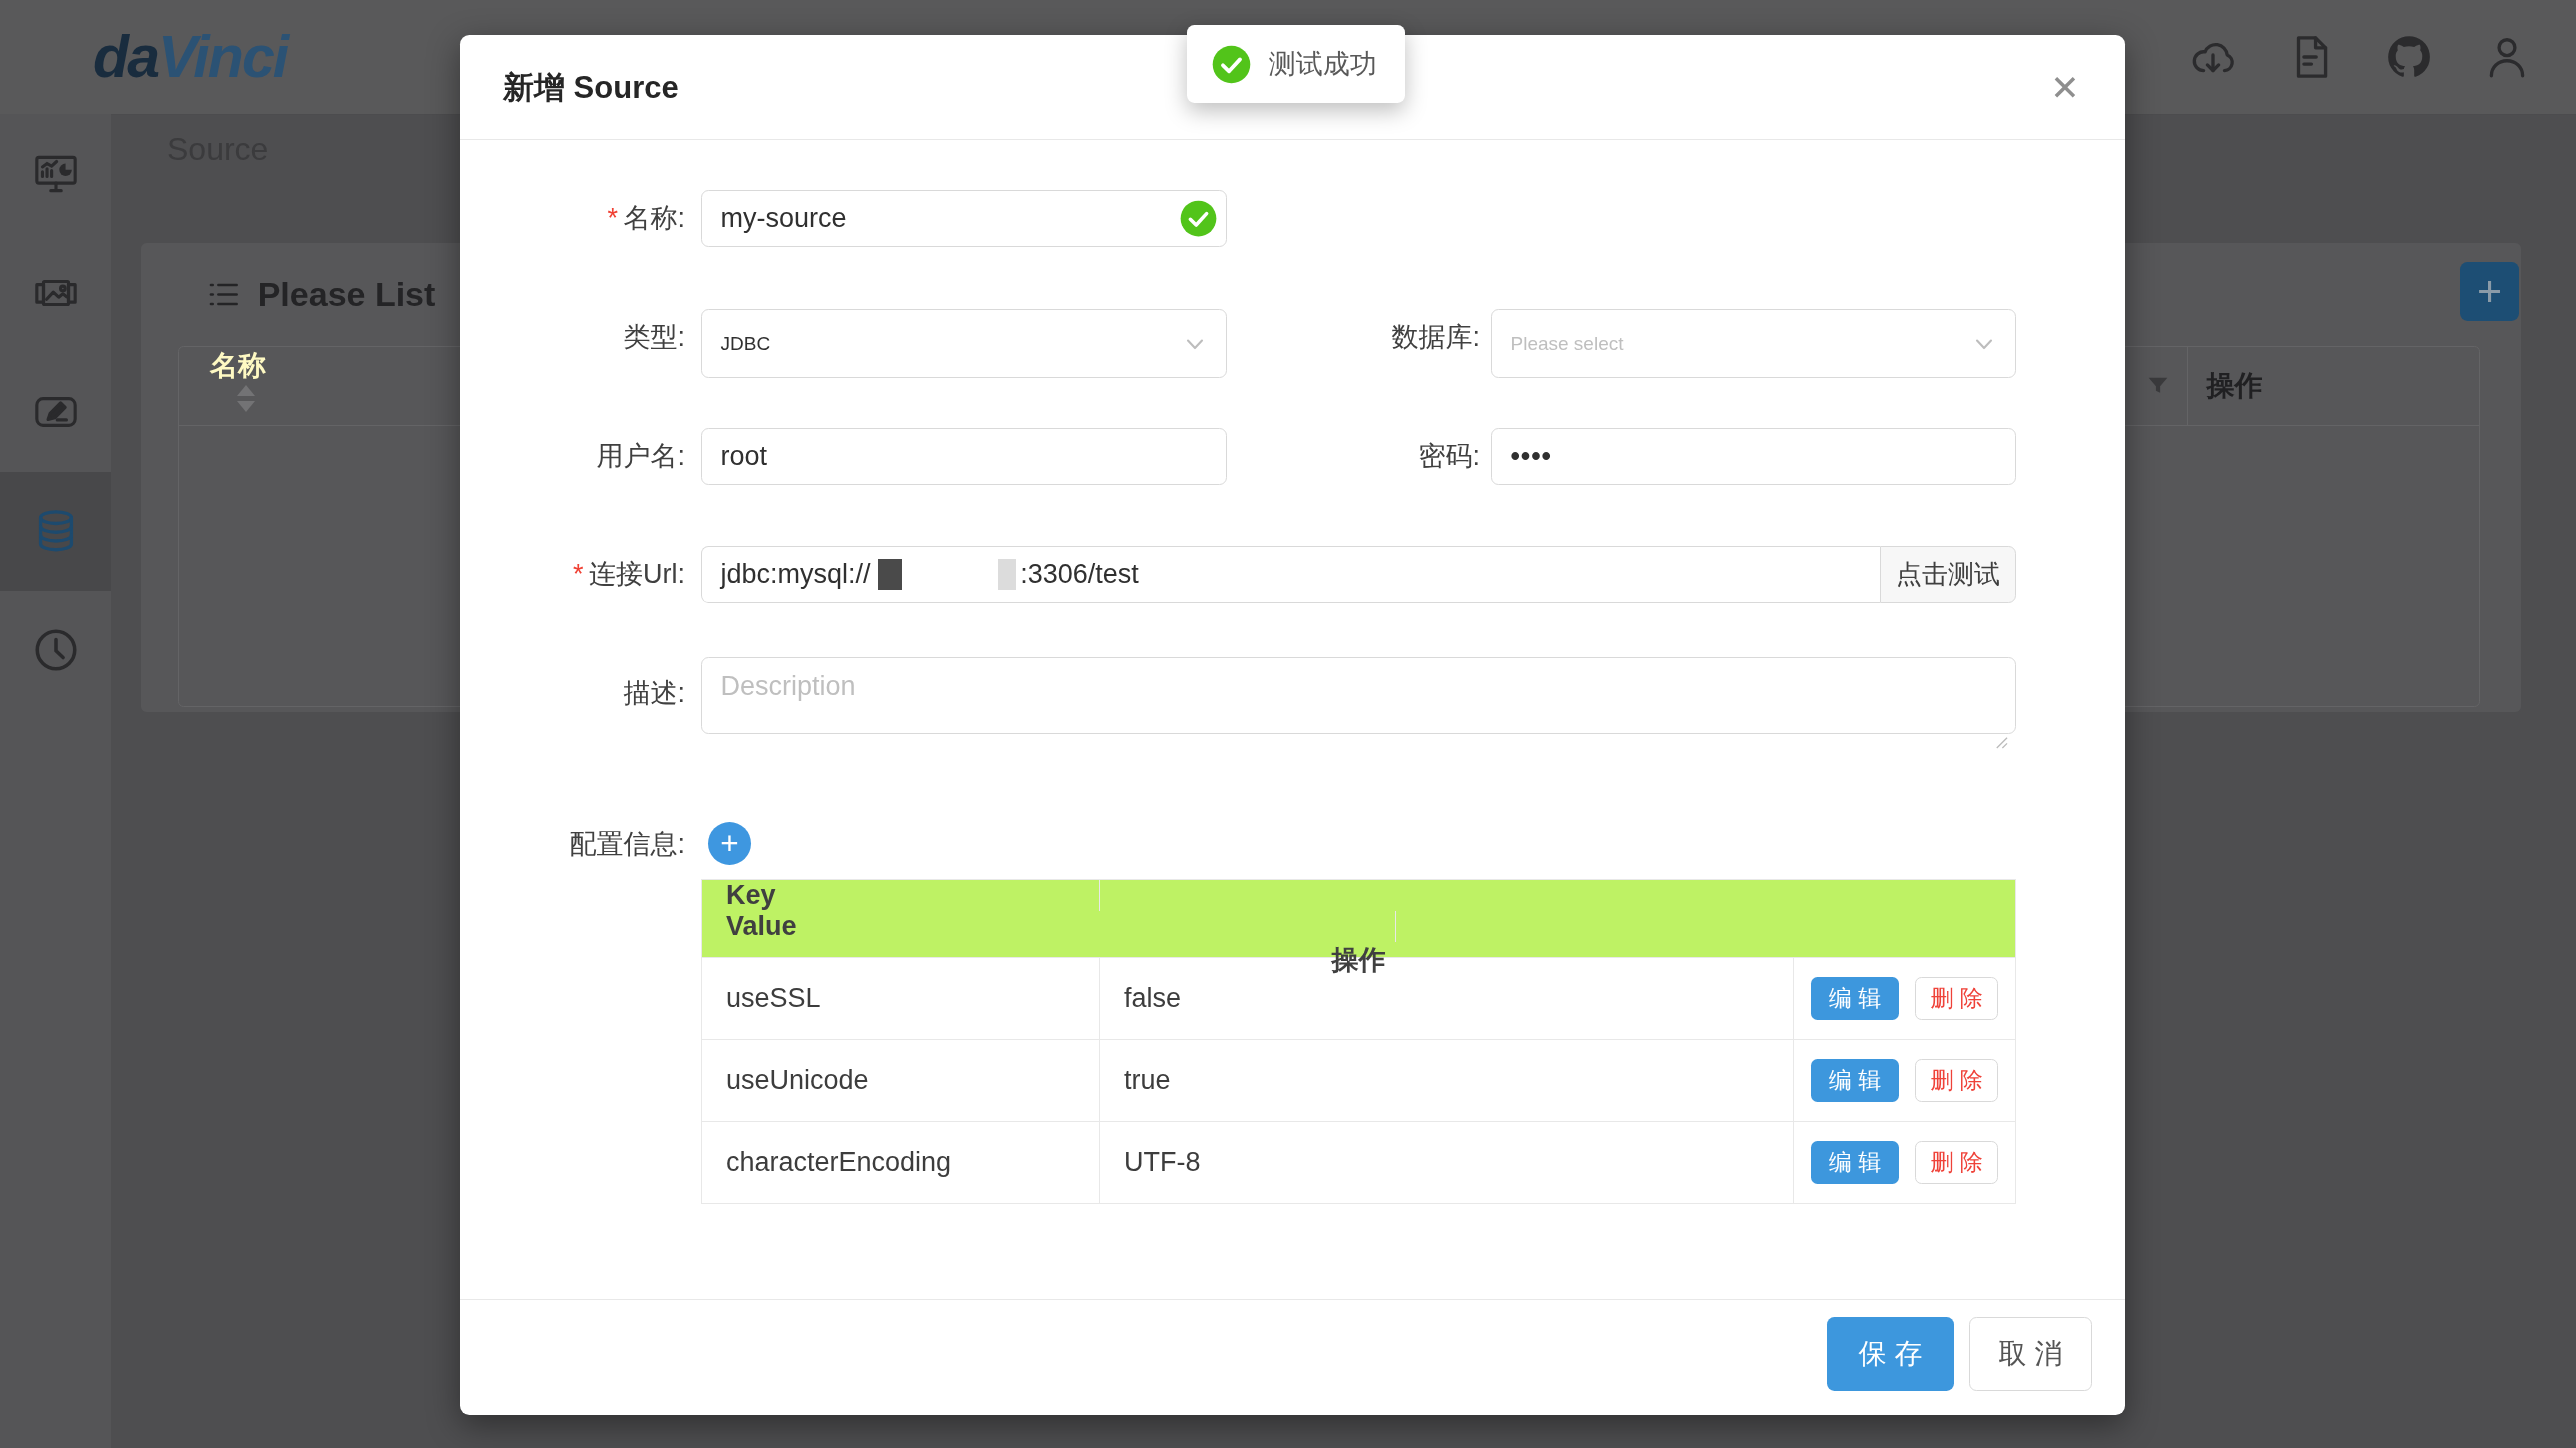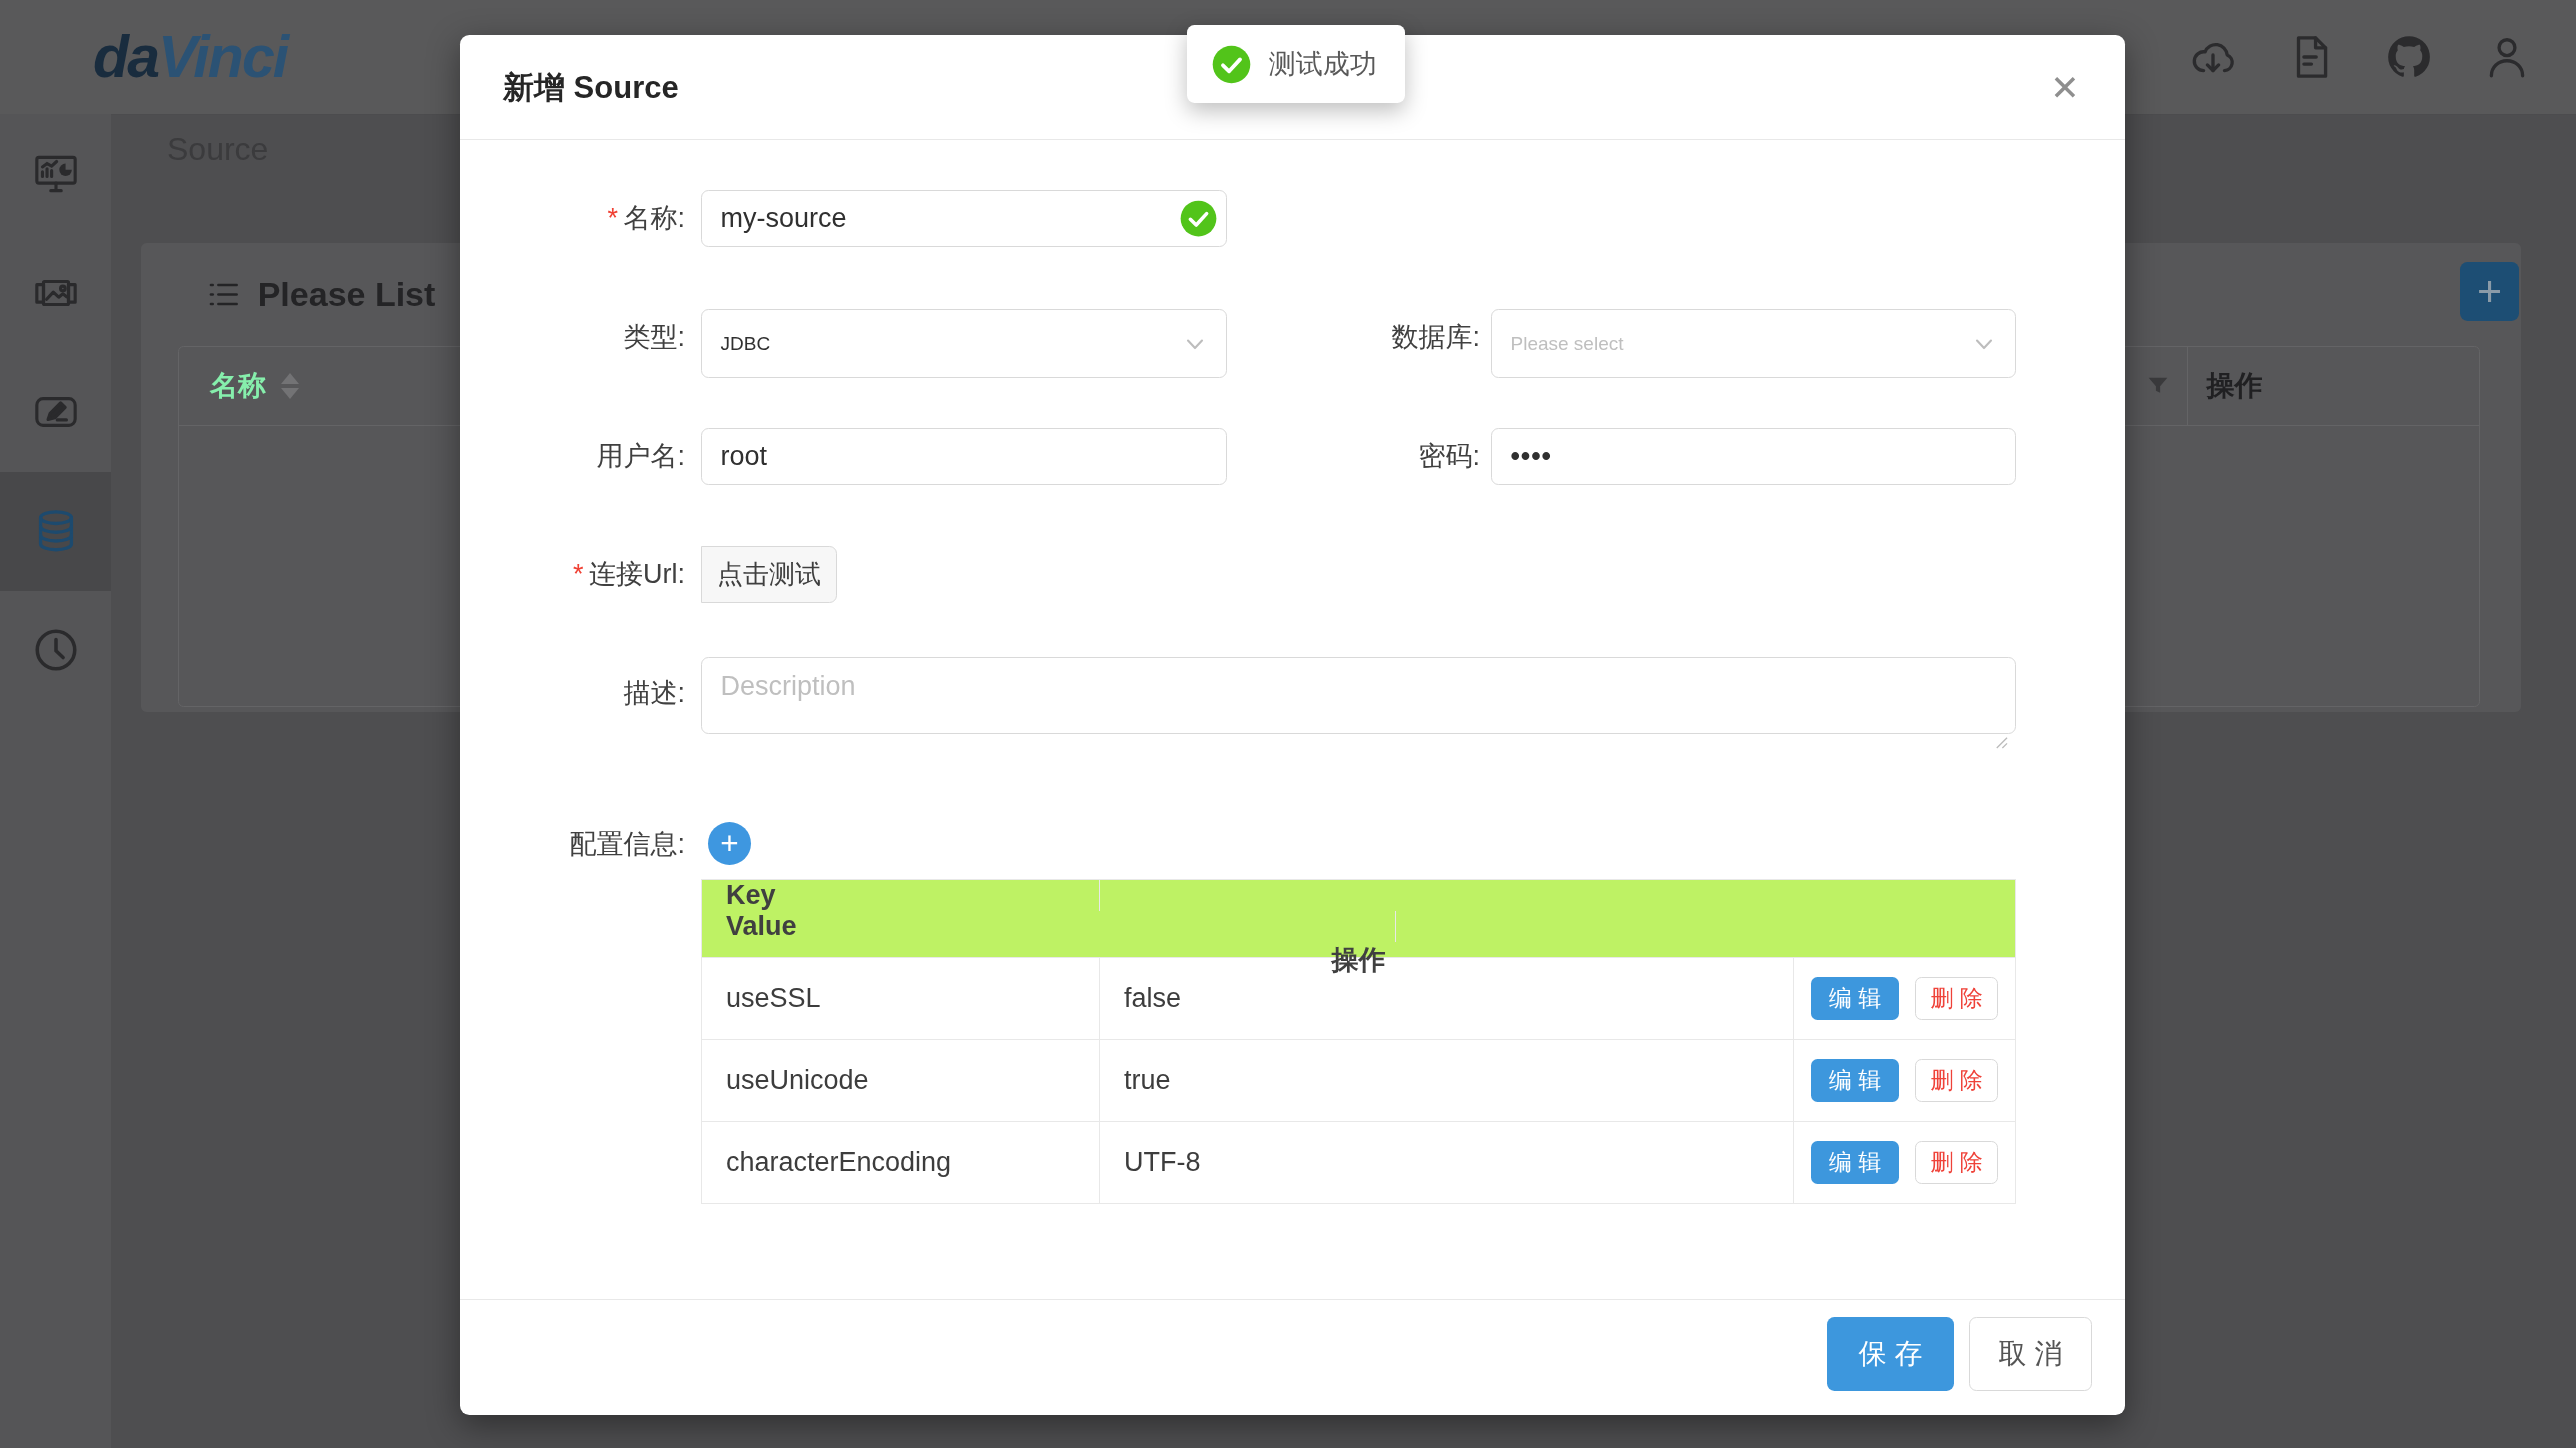--- a/index.html
+++ b/index.html
@@ -22,21 +22,21 @@
   .breadcrumb{position:absolute;left:167px;top:131px;font-size:32px;color:#3b3b3d;}
 
   .card{position:absolute;left:141px;top:243px;width:2380px;height:469px;background:#575759;border-radius:5.6px;}
   .card-header{position:absolute;left:0;top:0;height:103px;display:flex;align-items:center;padding-left:65px;color:#242426;}
   .list-ic{width:35px;height:35px;}
   .card-title{font-size:34px;font-weight:600;margin-left:16.7px;color:#242426;}
   .add-source-btn{position:absolute;left:2319px;top:18.5px;width:59px;height:59px;border-radius:7.4px;background:#1d4e74;
         color:#8b9ba8;font-size:43px;display:flex;align-items:center;justify-content:center;cursor:pointer;}
   .bg-table{position:absolute;left:37px;top:103px;width:2302px;height:361px;border:1.9px solid #646466;border-radius:5.6px;box-sizing:border-box;}
   .bg-thead{position:relative;height:78px;border-bottom:1.9px solid #646466;}
-  .bg-name{position:absolute;left:31px;top:0;height:78px;display:flex;align-items:center;font-size:28px;font-weight:700;color:#86efac;}
+  .bg-name{position:absolute;left:31px;top:0;height:78px;display:flex;align-items:center;font-size:28px;font-weight:700;color:#fef9c3;flex-direction:column;}
   .sorter{display:inline-flex;flex-direction:column;margin-left:15px;gap:4.6px;}
   .sorter .tri-up{width:0;height:0;border-left:9.3px solid transparent;border-right:9.3px solid transparent;border-bottom:11px solid #737375;}
   .sorter .tri-dn{width:0;height:0;border-left:9.3px solid transparent;border-right:9.3px solid transparent;border-top:11px solid #737375;}
   .bg-filter{position:absolute;left:1965px;top:25px;width:28px;height:28px;color:#3a3a3c;}
   .bg-action-cell{position:absolute;left:2008px;top:0;right:0;height:78px;border-left:1.9px solid #646466;display:flex;align-items:center;box-sizing:border-box;}
   .bg-action-cell span{font-size:28px;font-weight:700;color:#202022;margin-left:18.5px;}
 
   
   .toast{position:absolute;left:1187px;top:25px;height:78px;padding:0 28px 0 24px;background:#fff;border-radius:7.4px;
          box-shadow:0 7.4px 22px rgba(0,0,0,.25);display:flex;align-items:center;z-index:30;}
@@ -237,20 +237,26 @@
         </svg>
     </div>
 
     <div class="f-label" style="left:21px;top:393px;">用户名:</div>
     <input class="ipt" style="left: 241px; top: 393px; width: 526px;" value="root">
     <div class="f-label" style="left:816px;top:393px;">密码:</div>
     <input class="ipt" style="left: 1031px; top: 393px; width: 525px; font-weight: 700; letter-spacing: 0.9px;" value="••••">
 
     <div class="f-label" style="left:21px;top:511px;"><span class="req">*</span><span>连接Url:</span></div>
     <div class="url-group">
+      <div class="url-box">
+        <span>jdbc:mysql://</span>
+        <span class="redact-dark"></span>
+        <span class="redact-light"></span>
+        <span>:3306/test</span>
+      </div>
       <div class="url-addon">点击测试</div>
     </div>
 
     <div class="f-label" style="left:21px;top:630px;">描述:</div>
     <textarea class="desc-area" placeholder="Description" style=""></textarea>
     <svg class="resize-corner" viewBox="0 0 16 16" stroke="#bbb" stroke-width="1.4">
         <line x1="4" y1="15" x2="15" y2="4"></line>
         <line x1="10" y1="15" x2="15" y2="10"></line>
       </svg>
 

